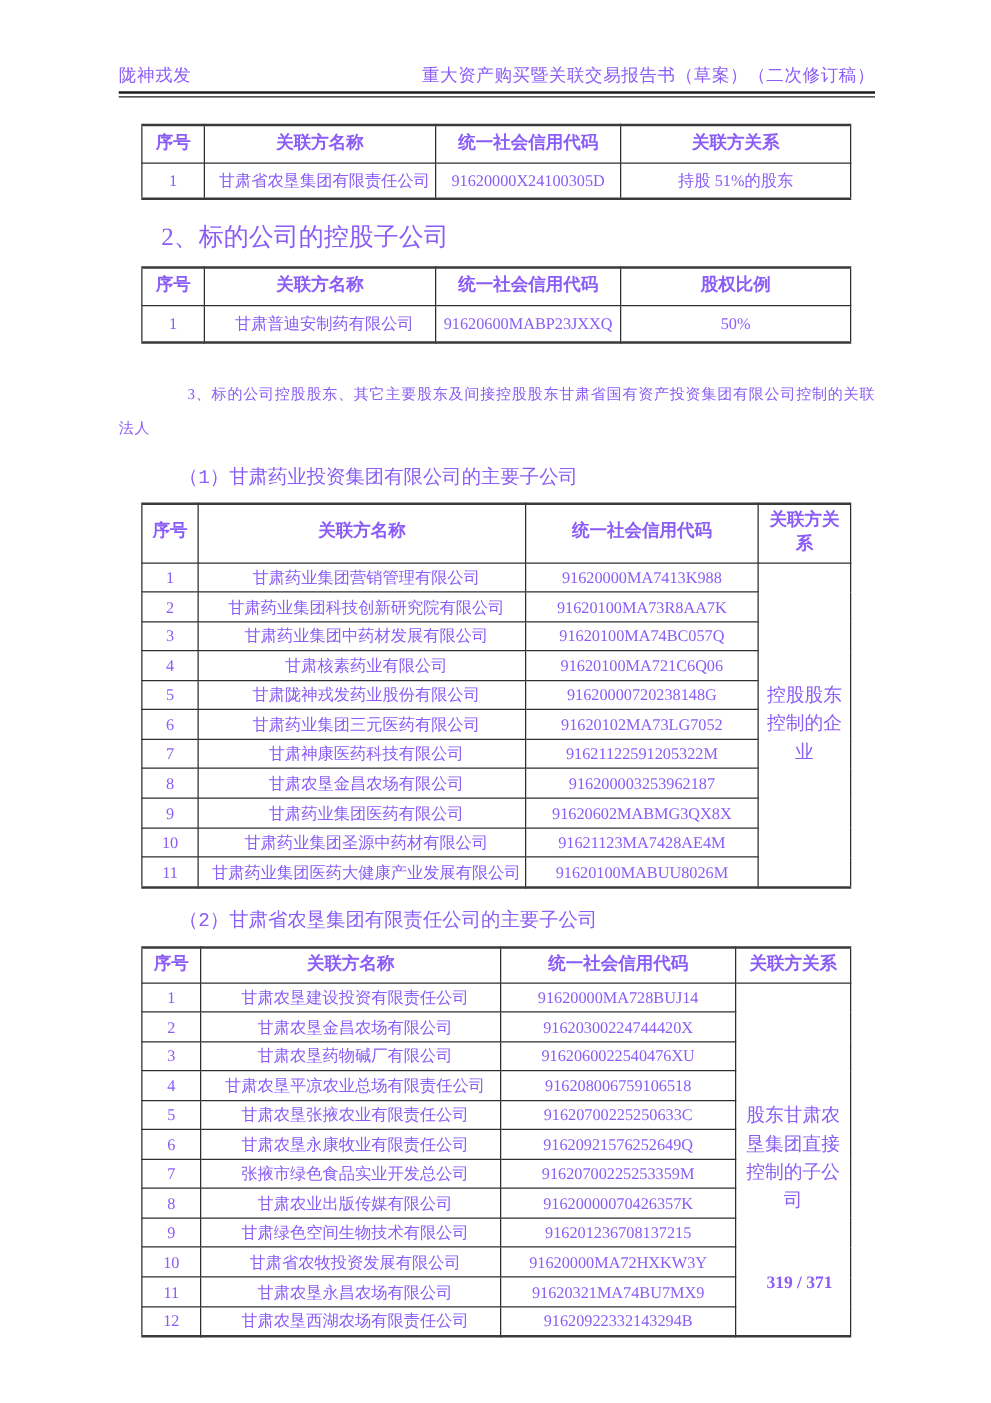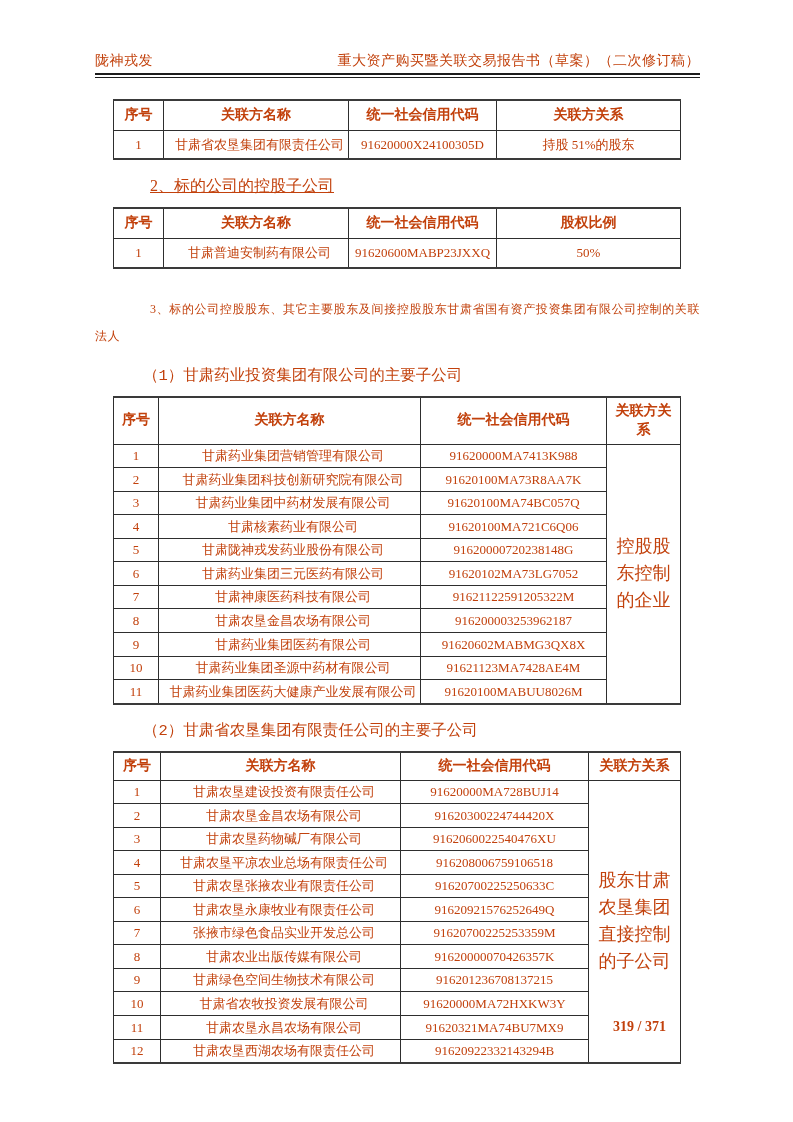--- a/index.html
+++ b/index.html
@@ -3,42 +3,42 @@
 <meta charset="utf-8">
 <style>
   html, body { margin: 0; padding: 0; background: #ffffff; }
   .page {
     position: relative;
     width: 793px;
     height: 1122px;
     background: #ffffff;
     overflow: hidden;
     font-family: "Liberation Serif", "DejaVu Serif", serif;
-    color: #c2410c;
+    color: #8b5cf6;
   }
   .content { width: 605px; margin-left: 95px; }
 
   
   .pg-header {
     display: flex;
     justify-content: space-between;
     align-items: flex-end;
     padding-top: 52px;
     font-size: 14px;
     letter-spacing: 0.5px;
   }
   .rule {
     margin-top: 3px;
     height: 2px;
     border-top: 2px solid #1c1c1c;
     border-bottom: 1px solid #1c1c1c;
   }
 
   
-  .h-num  { font-size: 16px;   margin: 16px 0 10px 55px; text-decoration: underline; }
+  .h-num  { font-size: 20px;   margin: 16px 0 10px 34px; }
   .h-sub  { font-size: 15.5px; margin: 15px 0 10px 48px; font-family: Liberation Mono, monospace; }
   .para   {
     font-size: 12px; line-height: 27px; letter-spacing: 0.5px;
     text-indent: 55px; text-align: justify; margin: 27px 0 0 0;
   }
 
   
   .tbl {
     border-collapse: collapse;
     table-layout: fixed;
@@ -52,21 +52,21 @@
     text-align: center;
     vertical-align: middle;
     font-size: 13px;
     line-height: 1.35;
     padding: 2.5px 2px;
     overflow: hidden;
   }
   .tbl th { font-weight: bold; font-size: 14px; padding: 4px 2px; }
   .tbl-a th, .tbl-a td { padding: 5px 2px; }
   .tbl td.name { text-align: center; padding-left: 9px; padding-right: 2px; }
-  .tbl td.merged { font-size: 18px; line-height: 1.5; padding: 2px 3px; }
+  .tbl td.merged { font-size: 15px; line-height: 1.5; padding: 2px 3px; }
   .mt-tbl1 { margin-top: 21px; }
 
   
   .pg-footer {
     position: absolute;
     top: 1019px;
     right: 127px;
     font-size: 14px;
     font-weight: bold;
   }

